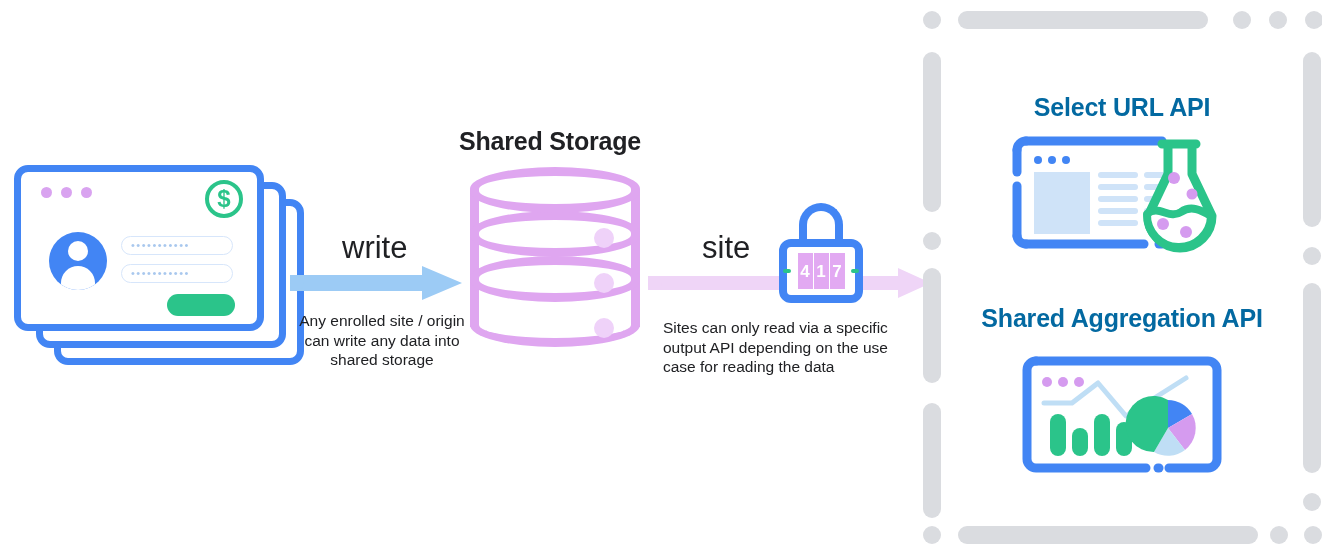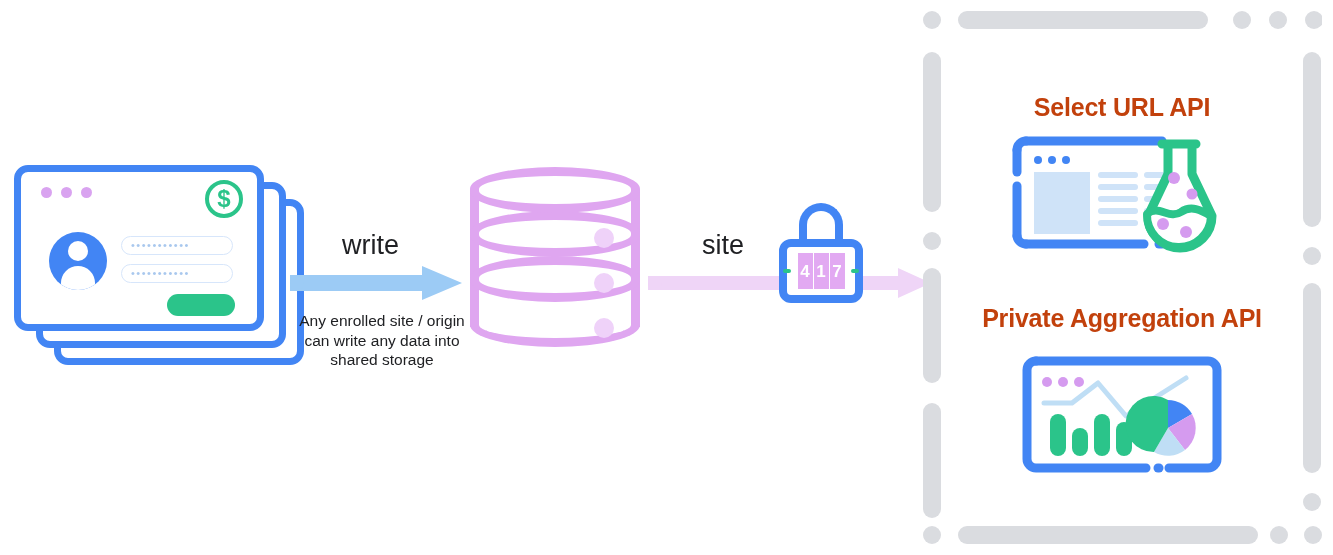--- a/index.html
+++ b/index.html
@@ -84,21 +84,21 @@
   }
 
   
   .arrow-wrap { position: absolute; }
   #write-arrow { left: 290px; top: 265px; width: 172px; height: 36px; }
   #read-arrow  { left: 648px; top: 268px; width: 283px; height: 30px; }
 
   
   .flow-label {
     position: absolute;
-    font-size: 27px;
+    font-size: 31px;
     color: #202124;
     font-family: "Liberation Sans", sans-serif;
   }
   #write-label { left: 342px; top: 230px; }
   #read-label  { left: 702px; top: 230px; }
 
   .flow-desc {
     position: absolute;
     font-size: 15.5px;
     line-height: 19.5px;
@@ -168,21 +168,21 @@
   .lock-dash-r { right: 4px; }
 
   
   #output-apis-panel {
     position: absolute; left: 922px; top: 8px; width: 400px; height: 538px;
   }
   .panel-bg { position: absolute; inset: 0; }
 
   .api-title {
     position: absolute; width: 100%; text-align: center;
-    font-size: 25px; font-weight: bold; color: #c2410c; letter-spacing: -0.2px;
+    font-size: 25px; font-weight: bold; color: #0369a1; letter-spacing: -0.2px;
   }
   #select-url-title { top: 85px; }
   #private-agg-title { top: 296px; }
 
   
   #select-url-illustration { position: absolute; left: 90px; top: 128px; width: 220px; height: 118px; }
   #private-agg-illustration { position: absolute; left: 100px; top: 348px; width: 200px; height: 122px; }
 
   
   .nosel { user-select: none; }
@@ -214,38 +214,40 @@
 
   <div class="flow-label" id="write-label">write</div>
   <div class="arrow-wrap" id="write-arrow">
     <svg width="172" height="36" viewBox="0 0 172 36" aria-hidden="true">
       <path d="M0 10 H132 V1 L172 18 L132 35 V26 H0 Z" fill="#9CCBF5"></path>
       <rect x="0" y="10" width="14" height="16" rx="8" fill="#9CCBF5"></rect>
     </svg>
   </div>
   <div class="flow-desc" id="write-desc">Any enrolled site / origin can write any data into shared storage</div>
 
+  <div id="shared-storage-title">Shared Storage</div>
   <div id="cylinder">
     <div class="cyl-body"></div>
     <div class="cyl-band cyl-bottom"></div>
     <div class="cyl-band cyl-mid2"></div>
     <div class="cyl-band cyl-mid1"></div>
     <div class="cyl-band cyl-top"></div>
     <div class="cyl-dot cyl-dot-1"></div>
     <div class="cyl-dot cyl-dot-2"></div>
     <div class="cyl-dot cyl-dot-3"></div>
   </div>
 
   <div class="flow-label" id="read-label">site</div>
   <div class="arrow-wrap" id="read-arrow">
     <svg width="283" height="30" viewBox="0 0 283 30" aria-hidden="true">
       <path d="M0 8 H250 V0 L283 15 L250 30 V22 H0 Z" fill="#EFD5F7"></path>
       <rect x="0" y="8" width="14" height="14" rx="7" fill="#EFD5F7"></rect>
     </svg>
   </div>
+  <div class="flow-desc" id="read-desc">Sites can only read via a specific output API depending on the use case for reading the data</div>
 
   <div id="lock-icon">
     <div class="lock-shackle"></div>
     <div class="lock-body">
       <span class="lock-dial">4</span>
       <span class="lock-dial">1</span>
       <span class="lock-dial">7</span>
     </div>
     <div class="lock-dash lock-dash-l"></div>
     <div class="lock-dash lock-dash-r"></div>
@@ -323,21 +325,21 @@
           <path d="M150 8 h34 M156 8 v30 L136 80 a30 30 0 1 0 64 0 L180 38 V8" fill="#ffffff" stroke="#2BC48A" stroke-width="9" stroke-linecap="round" stroke-linejoin="round"></path>
           <path d="M135 78 c12 -10 22 6 34 -2 c10 -7 20 -2 30 4 a30 30 0 0 1 -64 -2 Z" fill="#ffffff" stroke="#2BC48A" stroke-width="8" stroke-linejoin="round"></path>
           <circle cx="162" cy="42" r="6" fill="#D59BEF"></circle>
           <circle cx="180" cy="58" r="5.5" fill="#D59BEF"></circle>
           <circle cx="151" cy="88" r="6" fill="#D59BEF"></circle>
           <circle cx="174" cy="96" r="6" fill="#D59BEF"></circle>
         </g>
       </svg>
     </div>
 
-    <div class="api-title" id="private-agg-title">Private Aggregation API</div>
+    <div class="api-title" id="private-agg-title">Shared Aggregation API</div>
     <div id="private-agg-illustration">
       <svg width="200" height="122" viewBox="0 0 200 122" aria-hidden="true">
 
         <g fill="none" stroke="#4285F4" stroke-width="9" stroke-linecap="round" stroke-linejoin="round">
           <path d="M14 5 H186 a9 9 0 0 1 9 9 V103 a9 9 0 0 1 -9 9 H147"></path>
           <path d="M137 112 H136"></path>
           <path d="M124 112 H14 a9 9 0 0 1 -9 -9 V14 a9 9 0 0 1 9 -9"></path>
         </g>
 
         <g fill="#D59BEF">

